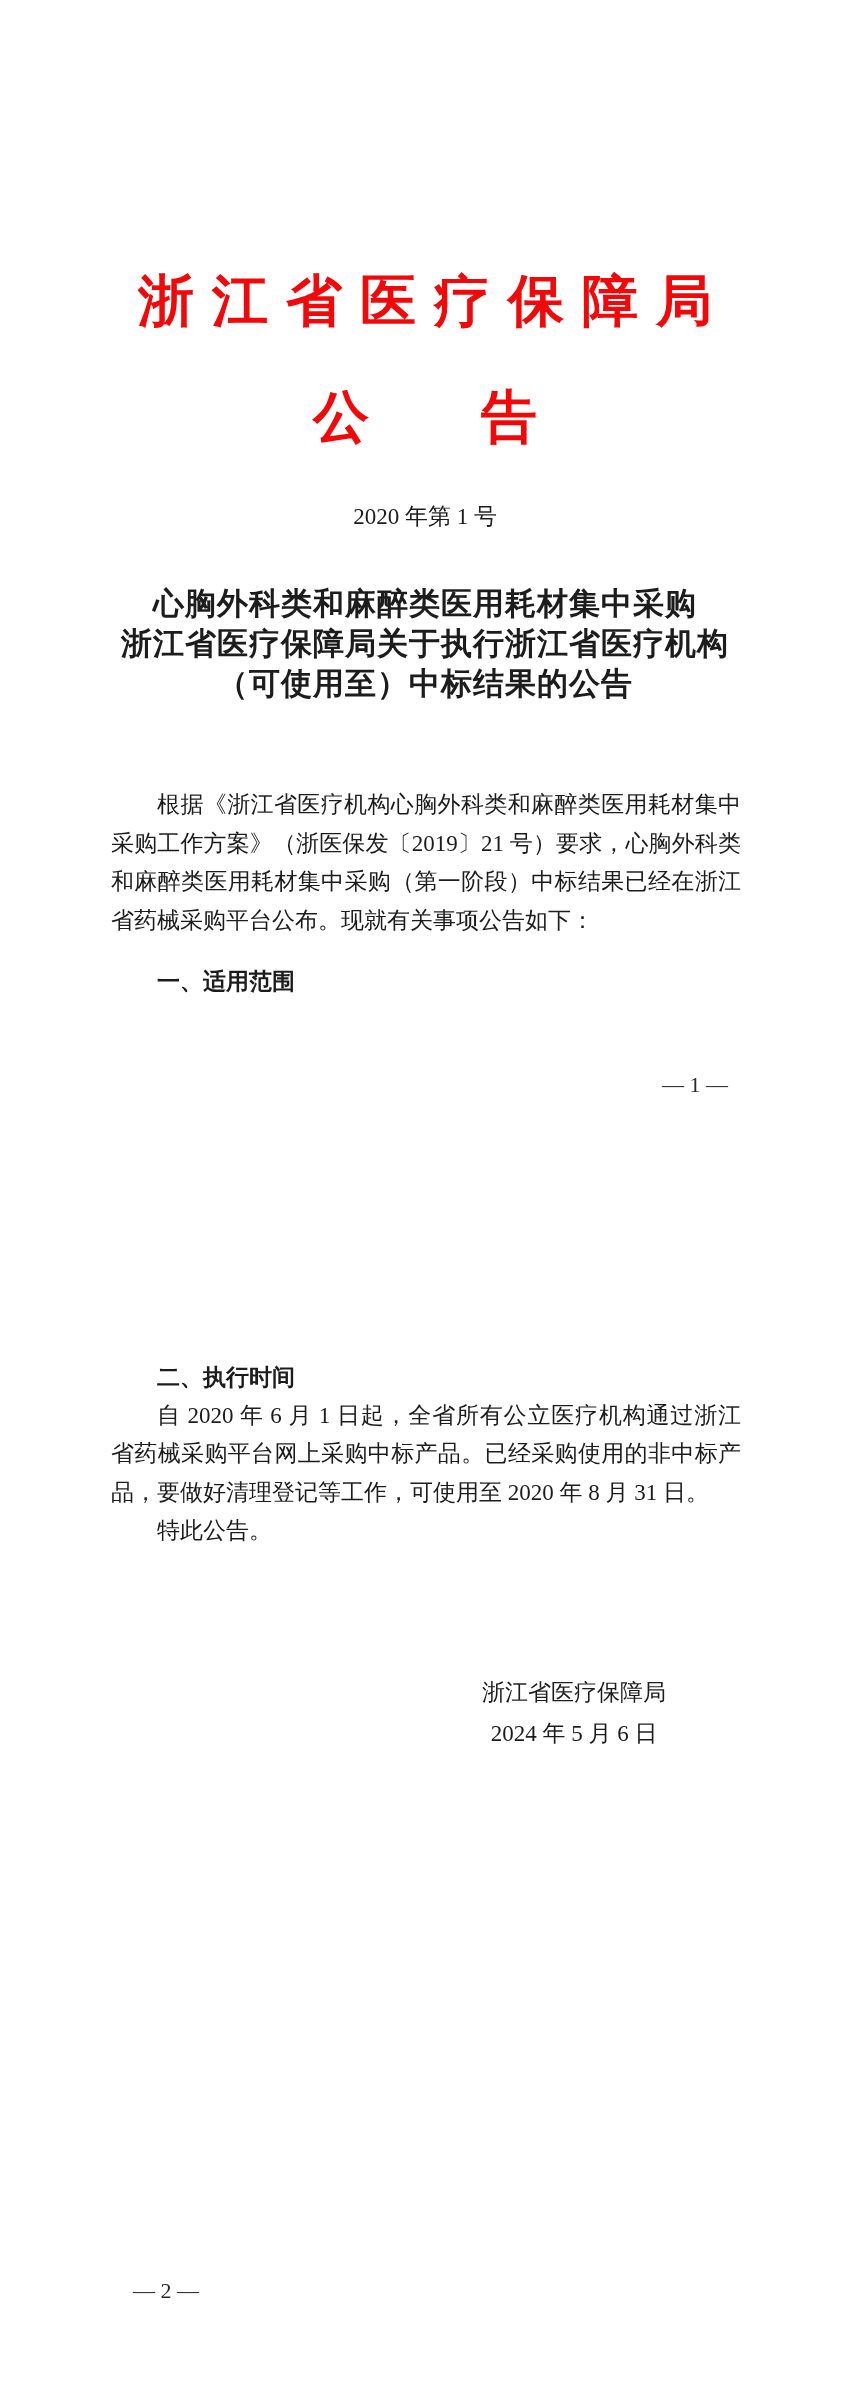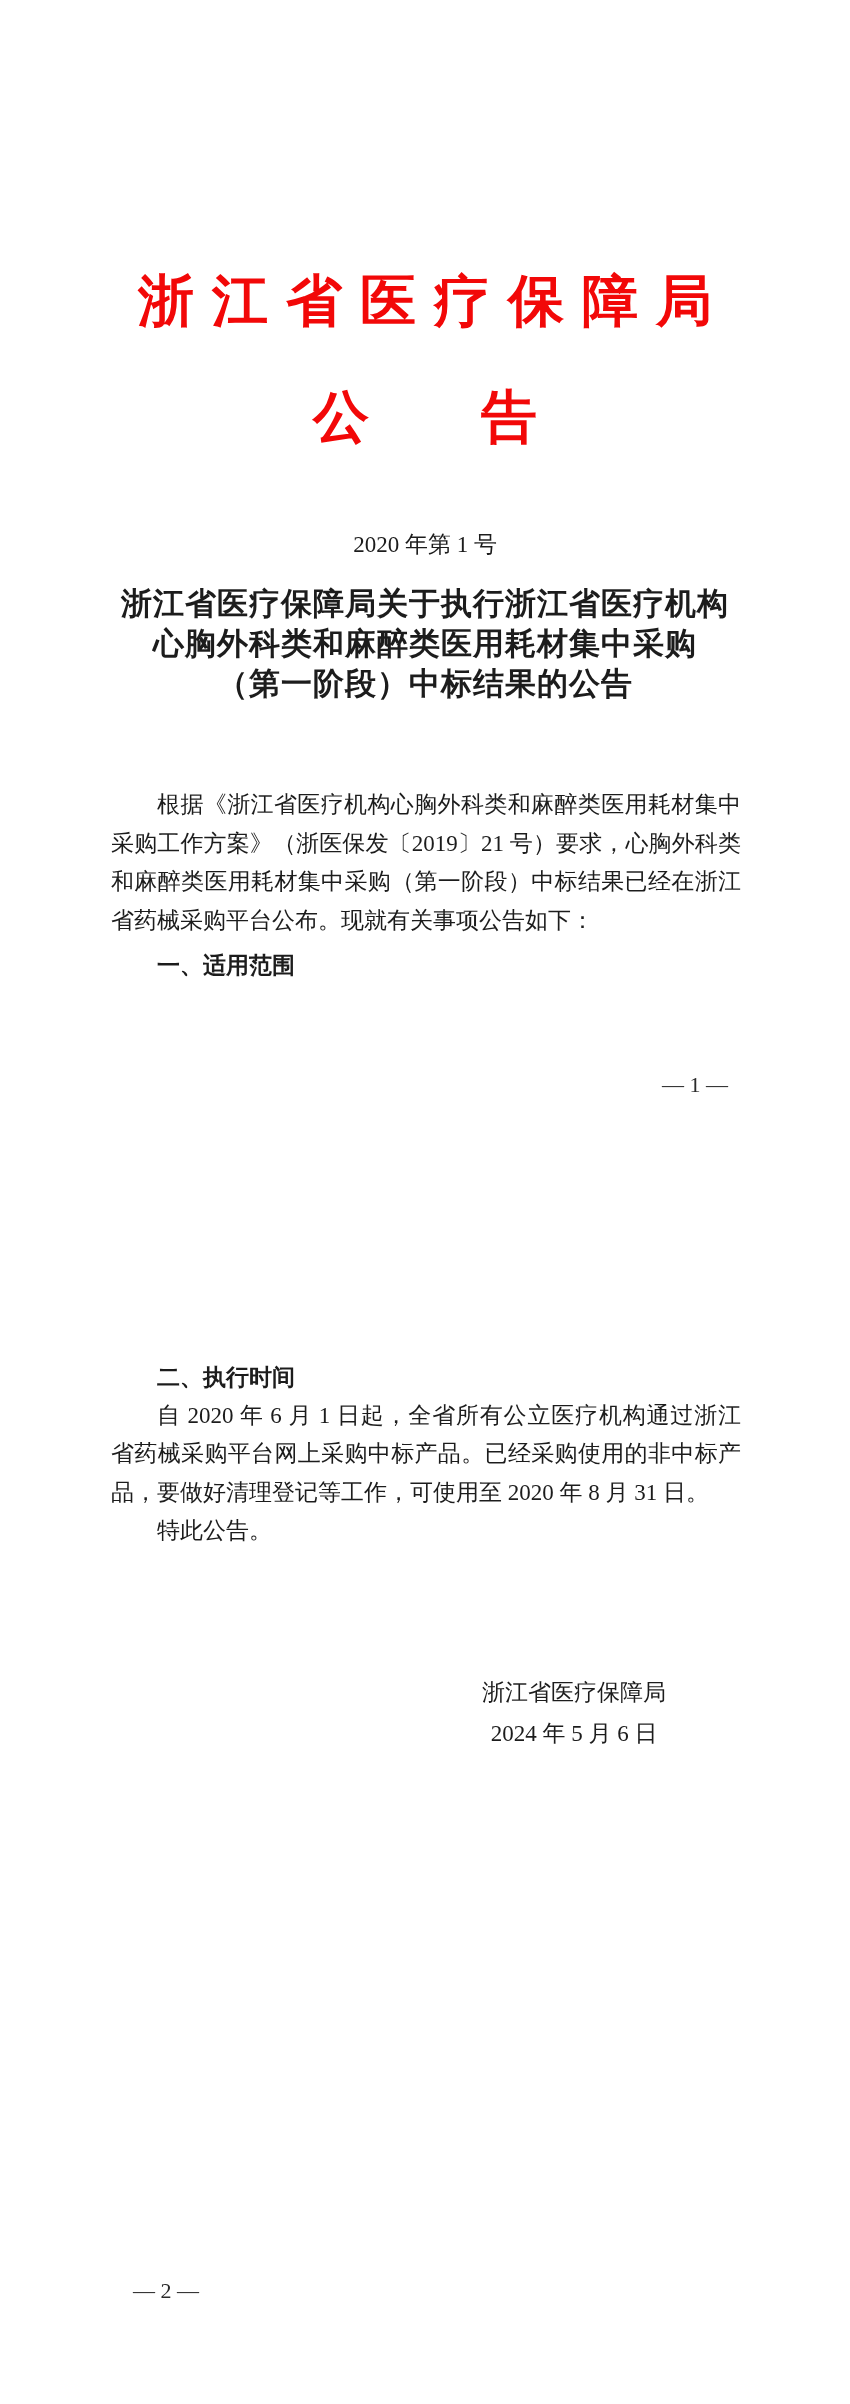--- a/index.html
+++ b/index.html
@@ -46,21 +46,20 @@
     margin-top: 11px;
   }
 
   
   .doc-number {
     position: absolute;
     top: 502px; left: 0; width: 850px;
     text-align: center;
     font-size: 23px;
     line-height: 30px;
-    margin-top: 28px;
   }
 
   
   .doc-title {
     position: absolute;
     top: 584px; left: 0; width: 850px;
     text-align: center;
     font-weight: bold;
     font-size: 31px;
     line-height: 40px;
@@ -81,21 +80,21 @@
   .body-block-2 { top: 1358px; }
 
   .body-block p { text-indent: 2em; }
   .section-heading {
     font-family: "Liberation Sans", "DejaVu Sans", sans-serif;
     font-weight: bold;
     font-size: 23px;
     line-height: 38.5px;
     text-indent: 2em;
   }
-  .body-block-1 .section-heading { margin-top: 6px; }
+  .body-block-1 .section-heading { margin-top: 22px; }
 
   
   .page-number {
     position: absolute;
     font-size: 22px;
     line-height: 26px;
     white-space: nowrap;
     color: #2a2a2a;
   }
   .page-number-1 { top: 1072px; right: 122px; }
@@ -119,23 +118,23 @@
 <div class="doc">
 
   <div>
     <div class="agency-line">浙江省医疗保障局</div>
 
     <div class="notice-line">公　　告</div>
 
     <div class="doc-number">2020 年第 1 号</div>
 
     <div class="doc-title">
+      <div>心胸外科类和麻醉类医用耗材集中采购</div>
       <div>浙江省医疗保障局关于执行浙江省医疗机构</div>
-      <div>心胸外科类和麻醉类医用耗材集中采购</div>
-      <div>（第一阶段）中标结果的公告</div>
+      <div>（可使用至）中标结果的公告</div>
     </div>
 
     <div class="body-block body-block-1">
       <p>根据《浙江省医疗机构心胸外科类和麻醉类医用耗材集中采购工作方案》（浙医保发〔2019〕21 号）要求，心胸外科类和麻醉类医用耗材集中采购（第一阶段）中标结果已经在浙江省药械采购平台公布。现就有关事项公告如下：</p>
       <div class="section-heading">一、适用范围</div>
     </div>
 
     <div class="page-number page-number-1">— 1 —</div>
   </div>
 

